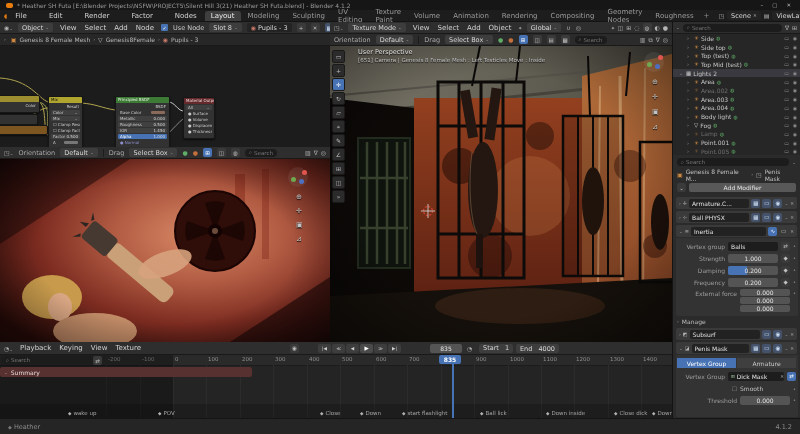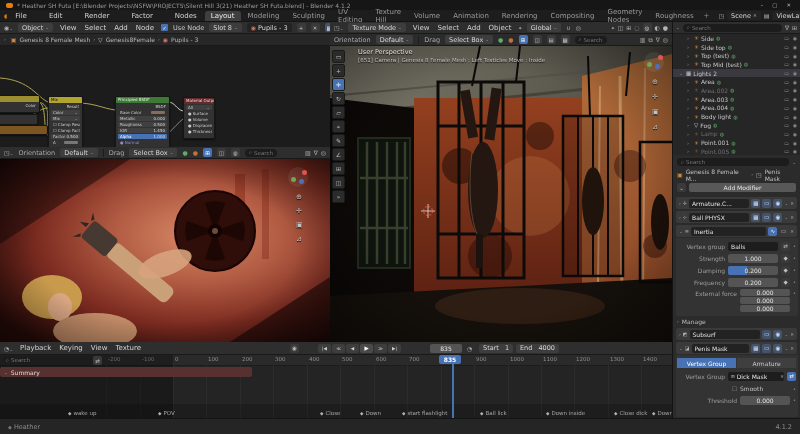--- a/index.html
+++ b/index.html
@@ -132,21 +132,21 @@
         <span class="menu">Edit</span>
         <span class="menu">Render</span>
         <span class="menu">Factor</span>
         <span class="menu">Nodes</span>
       </span>
     <span id="tb-tabs">
         <span class="tab active">Layout</span>
         <span class="tab">Modeling</span>
         <span class="tab">Sculpting</span>
         <span class="tab">UV Editing</span>
-        <span class="tab">Texture Hill</span>
+        <span class="tab">Texture Paint</span>
         <span class="tab">Volume</span>
         <span class="tab">Animation</span>
         <span class="tab">Rendering</span>
         <span class="tab">Compositing</span>
         <span class="tab">Geometry Nodes</span>
         <span class="tab">Roughness</span>
         <span class="tab plus">+</span>
       </span>
     <span class="right">
       <span class="g">◳</span>
@@ -846,21 +846,21 @@
           <span class="tbtn play">▶</span>
           <span class="tbtn">≫</span>
           <span class="tbtn">▶|</span>
         </span>
       <span class="pfield" style="position:absolute;left:430px;width:32px;">
         <span class="pfv">835</span>
         </span>
       <span class="g" style="position:absolute;left:467px;">◔</span>
       <span class="chip" style="position:absolute;left:479px;">
         <span>Start</span>&nbsp;<span>1</span></span>
-      <span class="chip" style="position:absolute;left:516px;">
+      <span class="chip" style="position:absolute;left:516px;align-items:flex-end;">
         <span>End</span>&nbsp;<span>4000</span></span>
     </div>
     <div id="tl-body">
       <div id="ruler" class="abs" style="left:0;top:0;right:0;height:10px;background:#2a2a2a;border-bottom:1px solid #1c1c1c;">
           <span class="tick" style="left: 108px;">-200</span>
           <span class="tick" style="left: 142px;">-100</span>
           <span class="tick" style="left: 175px;">0</span>
           <span class="tick" style="left: 208px;">100</span>
           <span class="tick" style="left: 242px;">200</span>
           <span class="tick" style="left: 275px;">300</span>

